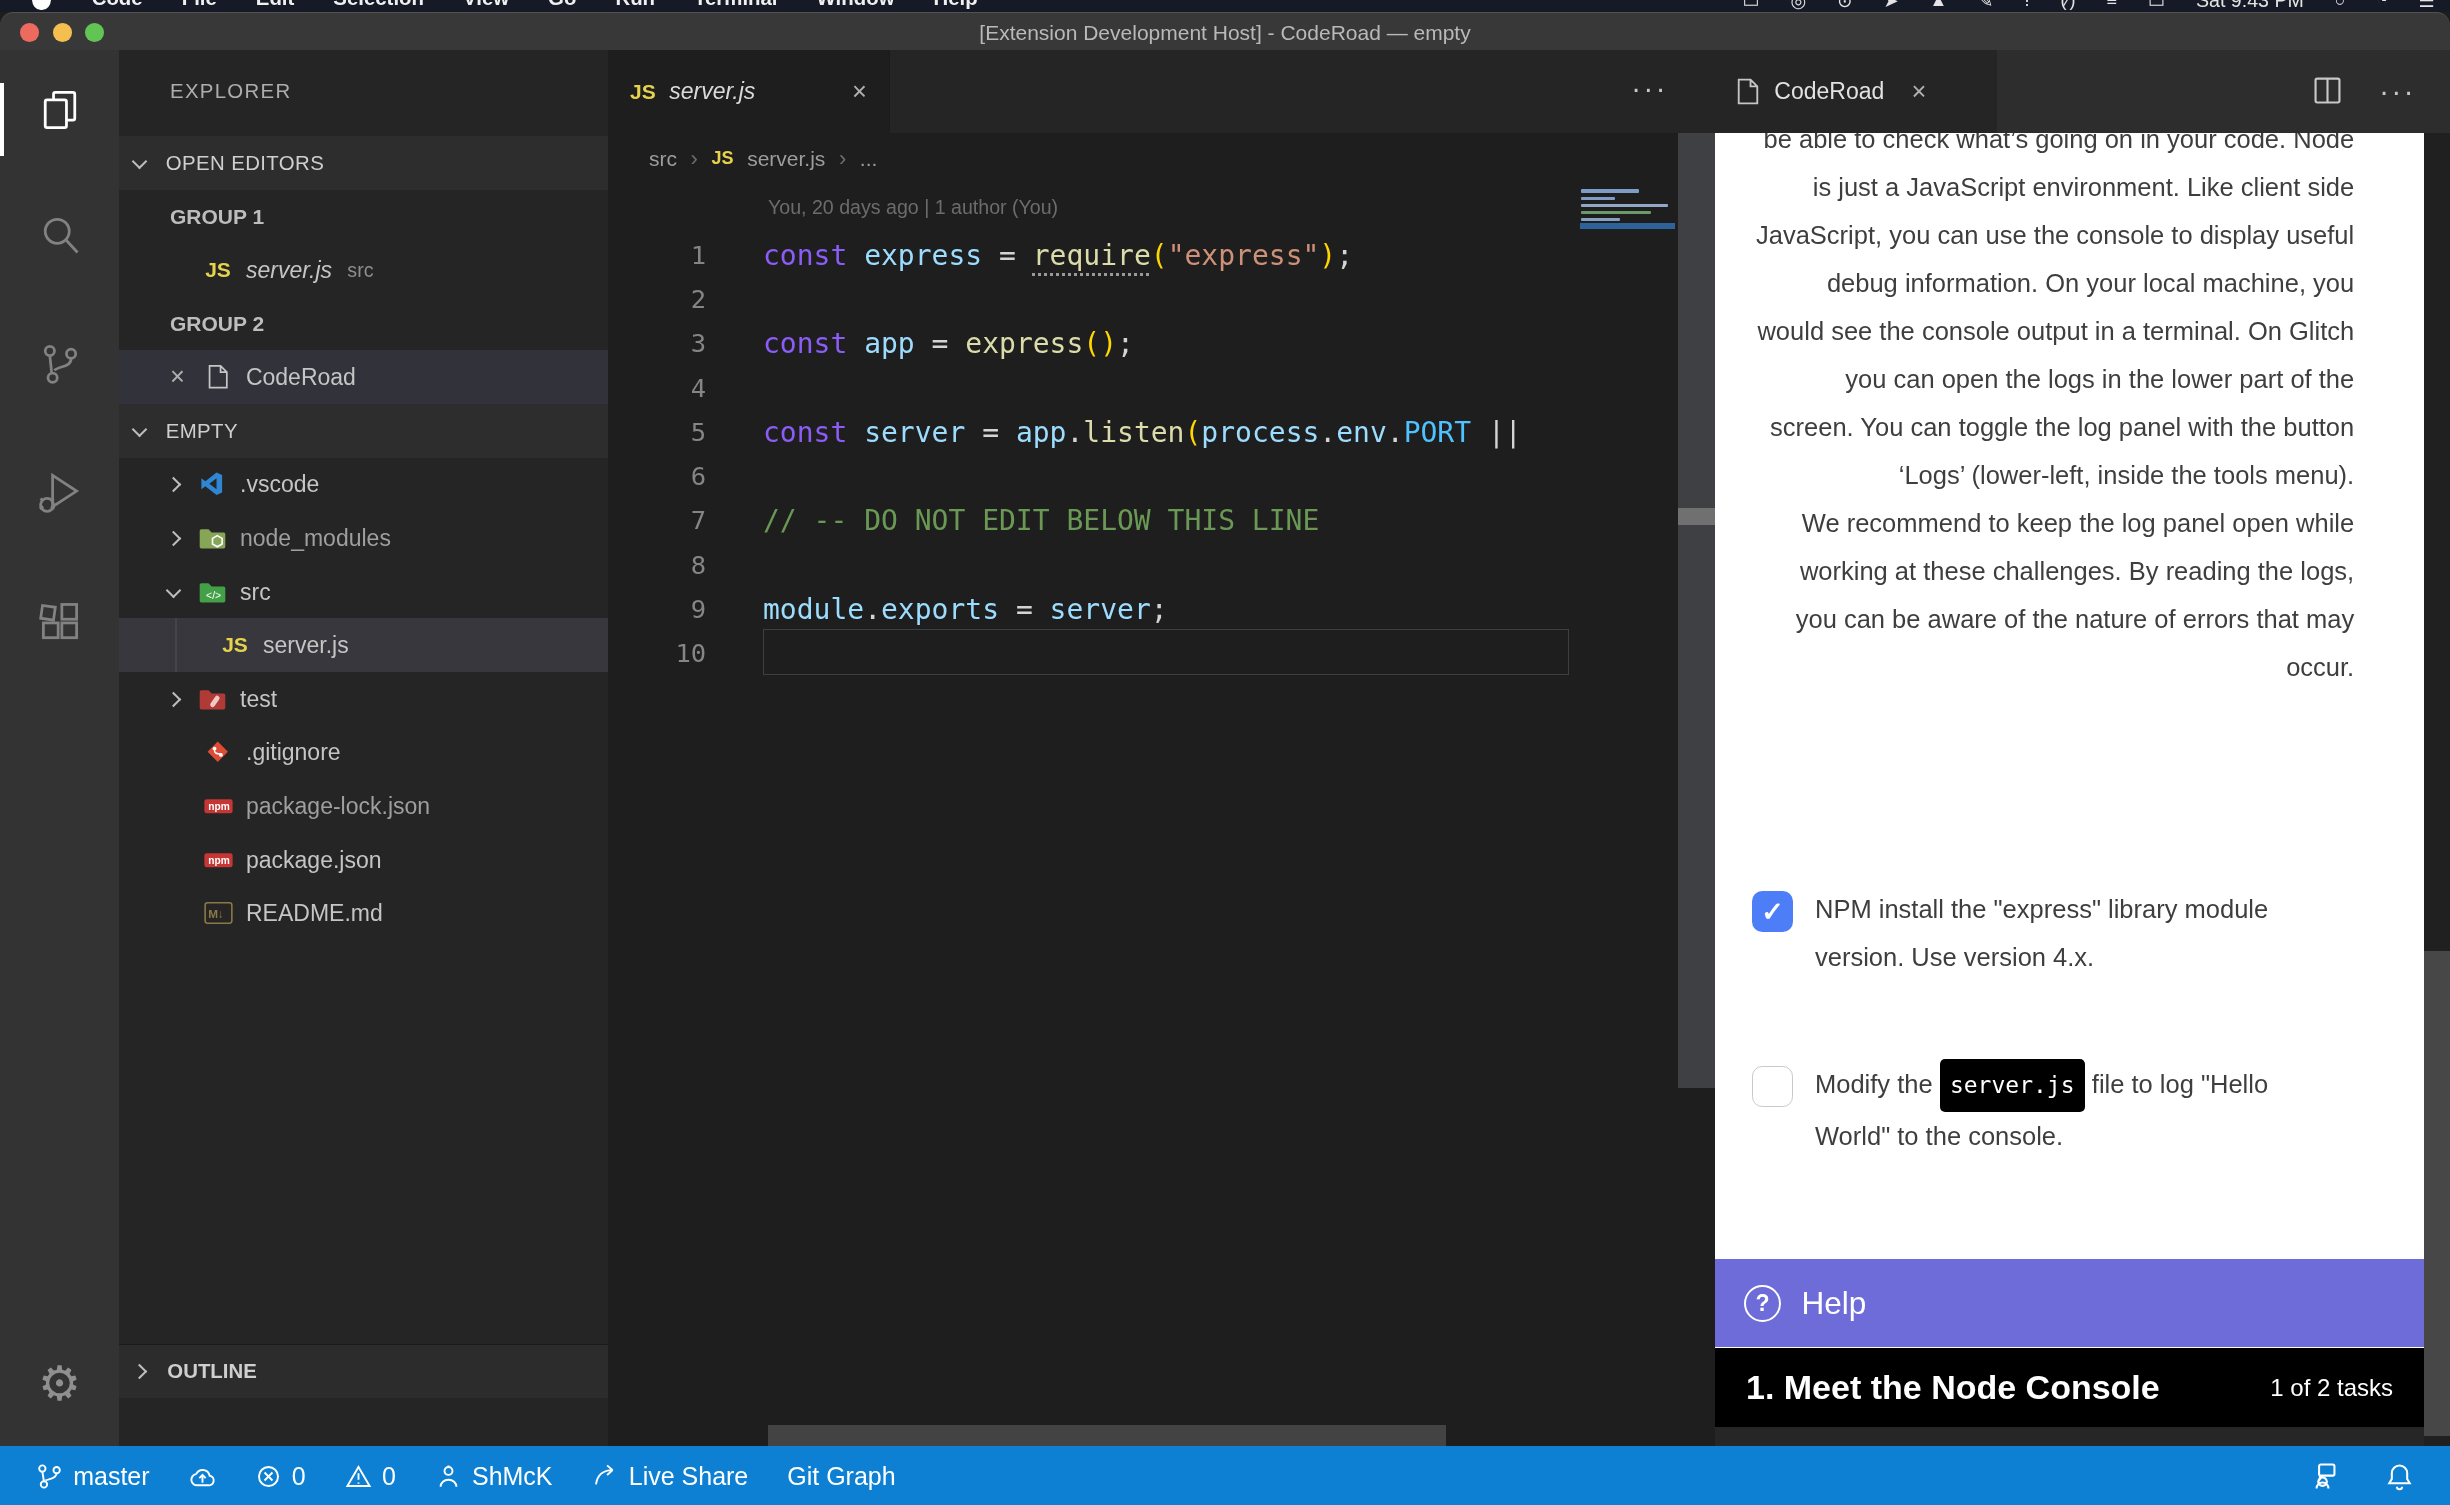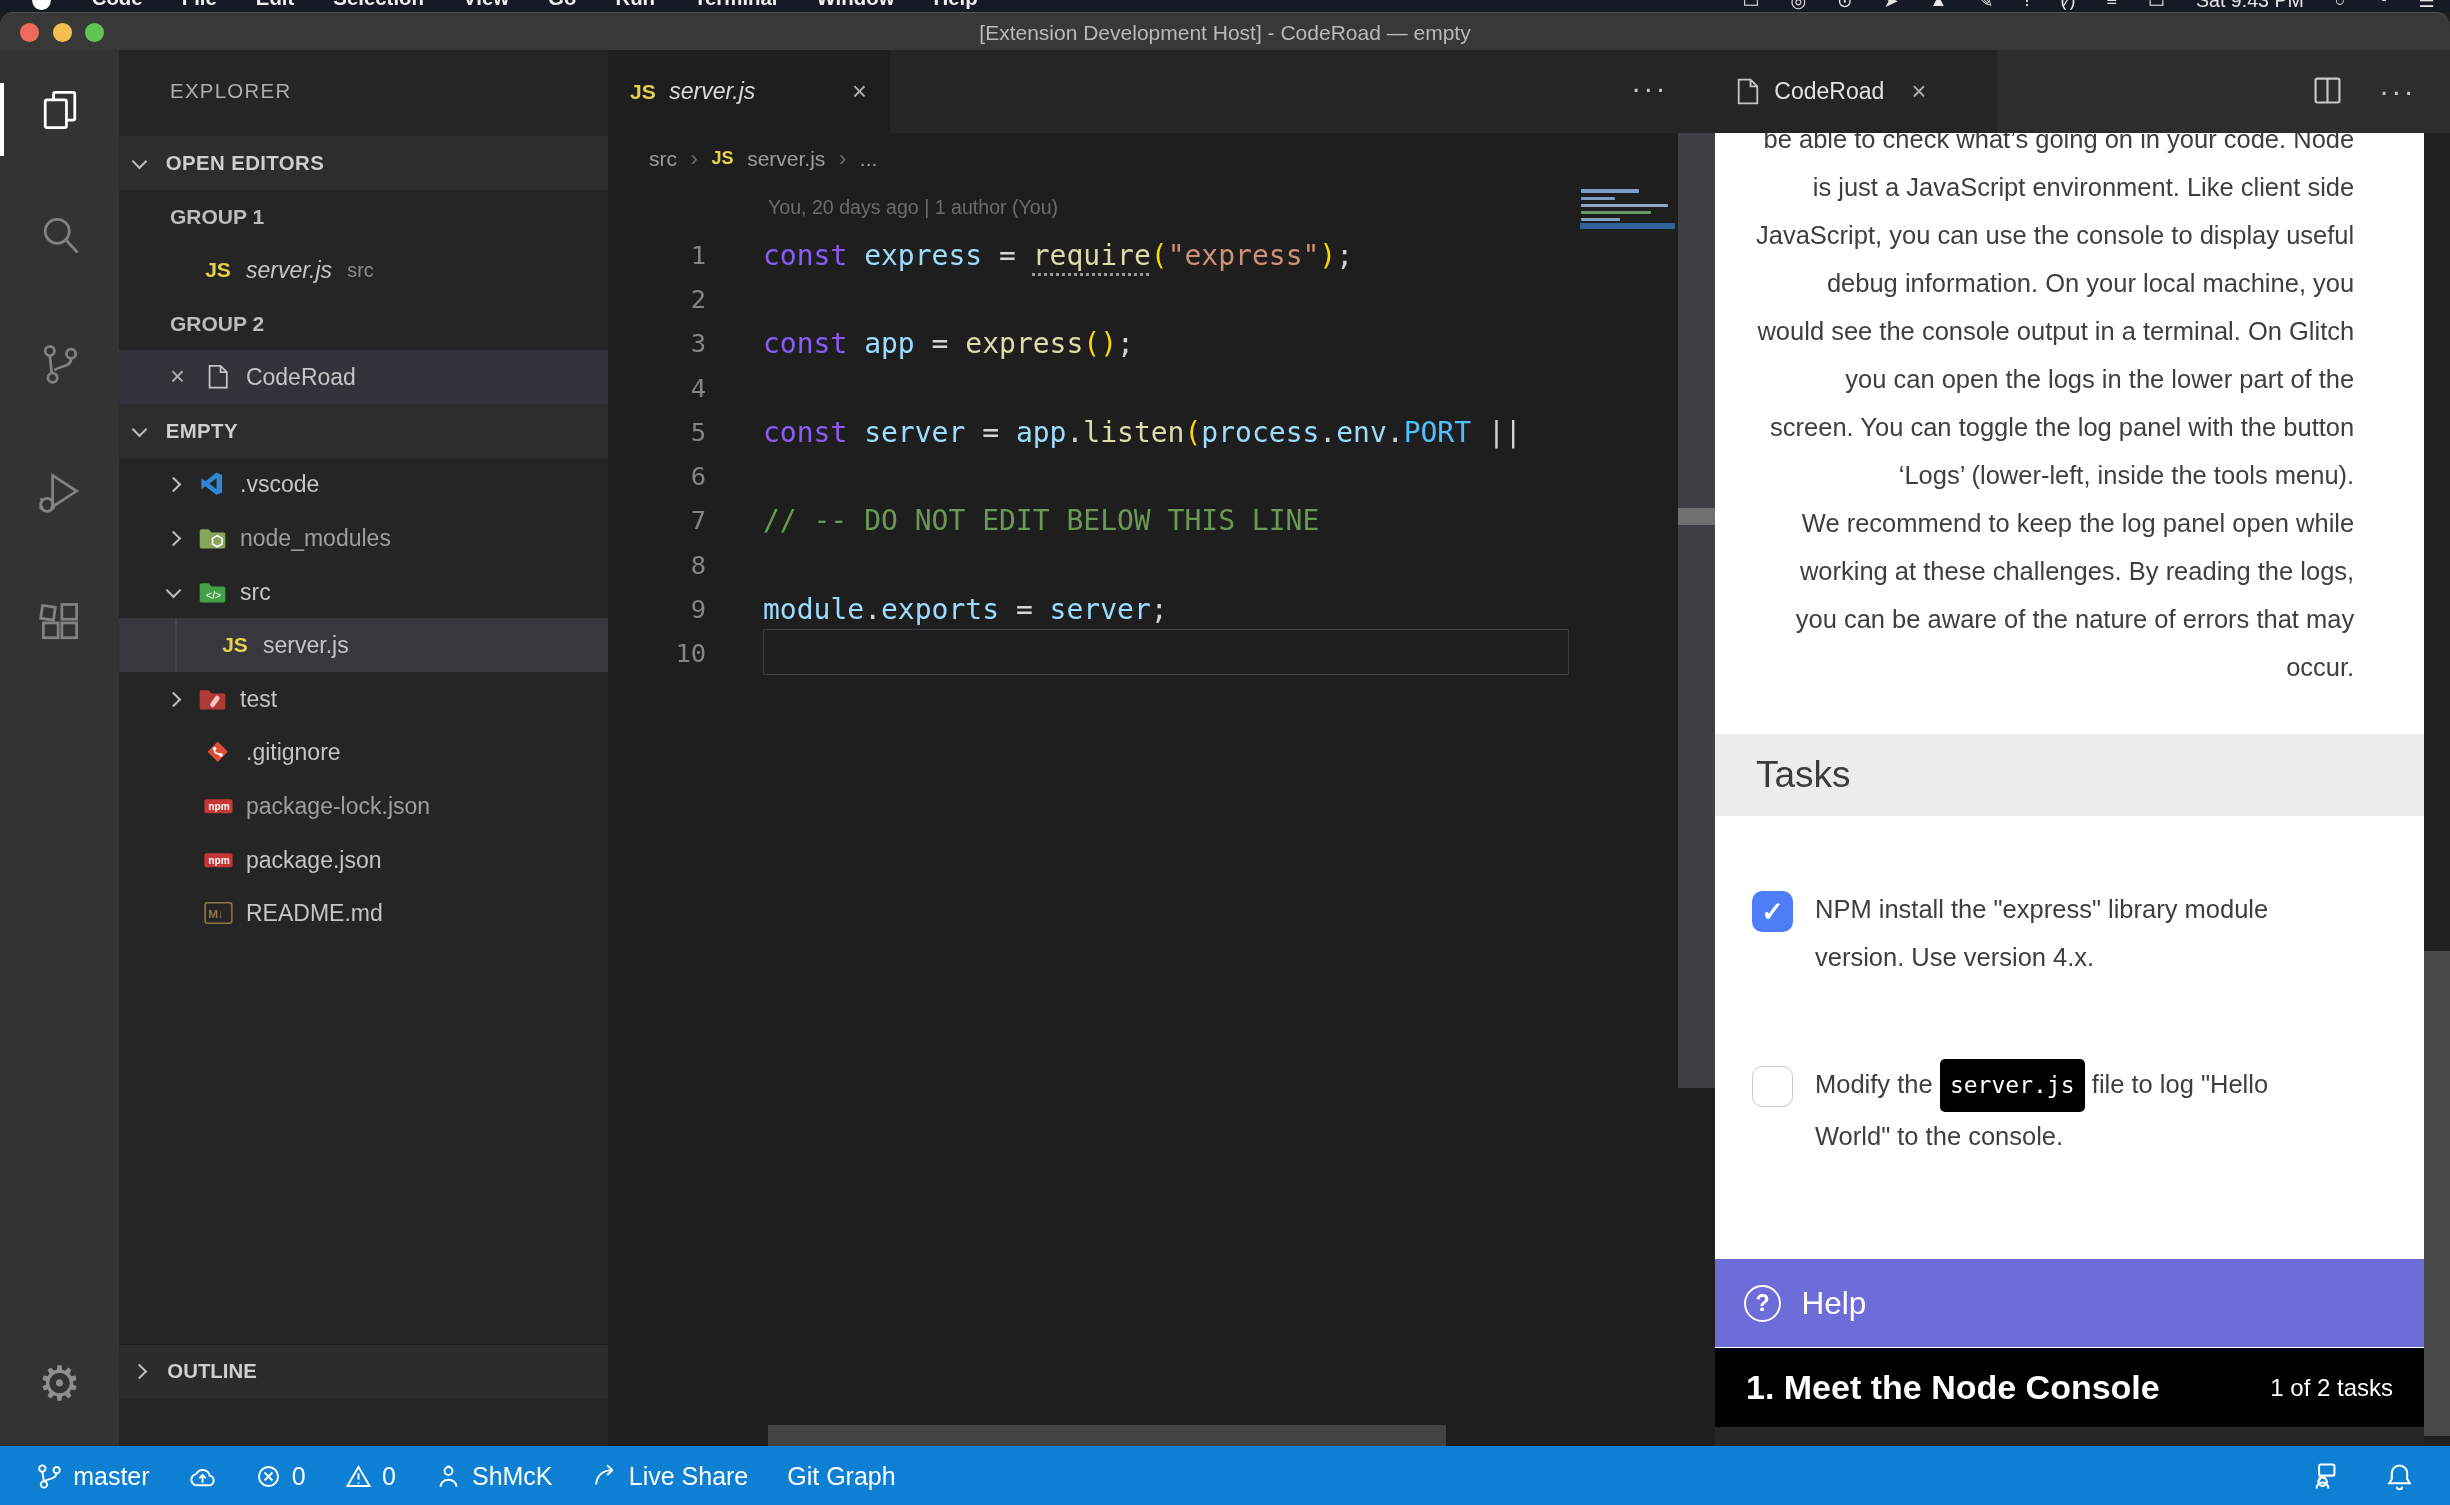--- a/index.html
+++ b/index.html
@@ -22,21 +22,21 @@
   .actitem { position:absolute; left:0; width:119px; height:102px; display:flex; align-items:center; justify-content:center; }
   .actitem svg { width:48px; height:48px; fill:none; stroke:#828282; stroke-width:3; }
   .actitem.active svg { stroke:#ffffff; }
   .actindicator { position:absolute; left:0; top:24px; width:4.3px; height:73px; background:#ffffff; }
   .gearglyph { font-size:48px; color:#8f8f8f; line-height:1; }
 
   
   #sidebar { position:absolute; left:119px; top:50px; width:489px; height:1396px; background:#252526; overflow:hidden; }
   #explorer-title { position:absolute; left:51px; top:30px; font-size:20.4px; color:#adadad; letter-spacing:1.3px; }
   .srow { position:absolute; left:0; width:489px; height:54px; display:flex; align-items:center; color:#c5c5c5; font-size:23px; cursor:default; }
-  .srow.header { font-weight:bold; font-size:20.4px; color:#cfcfcf; background:#2d2d2e; letter-spacing:0.4px; }
+  .srow.header { font-weight:normal; font-size:20.4px; color:#cfcfcf; background:#2d2d2e; letter-spacing:0.4px; }
   .srow.sub { font-weight:bold; font-size:21px; color:#bdbdbd; }
   .srow.sel { background:#37373d; }
   .srow.hl { background:#32333a; }
   .srow .dim { color:#9f9f9f; }
   .srow .desc { margin-left:15.3px; color:#8d8d8d; font-size:19.6px; }
   .srow .lbl.ital { font-style:italic; }
   .chev { display:inline-block; width:11px; height:11px; border:solid #bdbdbd; border-width:0 2.1px 2.1px 0; }
   .chev.down { transform:rotate(45deg); }
   .chev.right { transform:rotate(-45deg); }
   .closex { color:#b0b0b0; font-size:25.5px; line-height:1; }
@@ -405,23 +405,20 @@
         <svg viewBox="0 0 34 34">
             <rect x="3" y="3" width="28" height="28" rx="2"></rect>
             <line x1="17" y1="3" x2="17" y2="31"></line>
           </svg>
       </span>
       <span class="moredots">···</span>
     </div>
   </div>
   <div id="webview">
     <div id="wvpara">be able to check what’s going on in your code. Node<br>is just a JavaScript environment. Like client side<br>JavaScript, you can use the console to display useful<br>debug information. On your local machine, you<br>would see the console output in a terminal. On Glitch<br>you can open the logs in the lower part of the<br>screen. You can toggle the log panel with the button<br>‘Logs’ (lower-left, inside the tools menu).<br>We recommend to keep the log panel open while<br>working at these challenges. By reading the logs,<br>you can be aware of the nature of errors that may<br>occur.</div>
-    <div id="tasksband">
-      <span class="tbtitle">Tasks</span>
-    </div>
     <div id="taskrows">
         <div class="cb checked" style="top: 758px;">✓</div>
         <div class="tasktext" style="top: 752px;">NPM install the "express" library module<br>version. Use version 4.x.</div>
         <div class="cb un" style="top: 933px;"></div>
         <div class="tasktext" style="top: 926px;">Modify the <span class="codechip">server.js</span> file to log "Hello<br>World" to the console.</div>
       </div>
     <div id="helpbar">
       <span class="qicon">?</span>
       <span class="hlabel">Help</span>
     </div>

